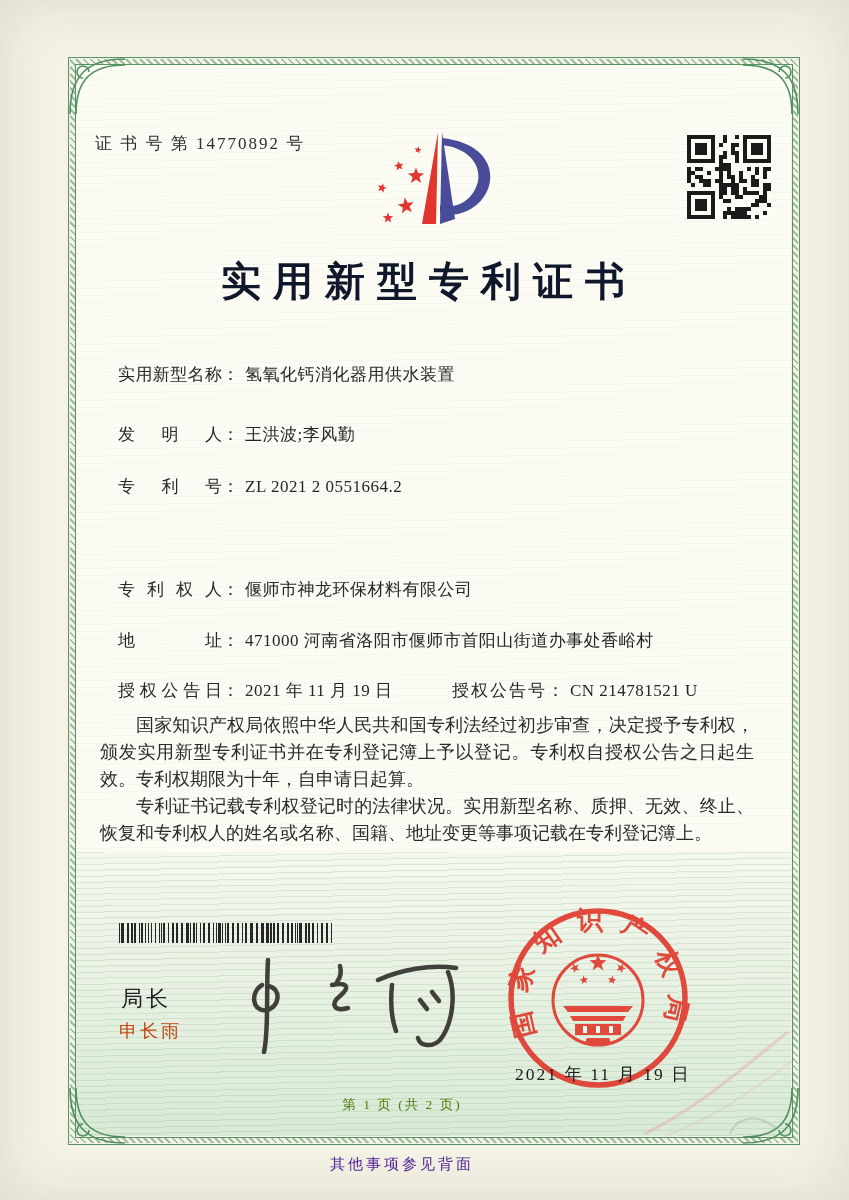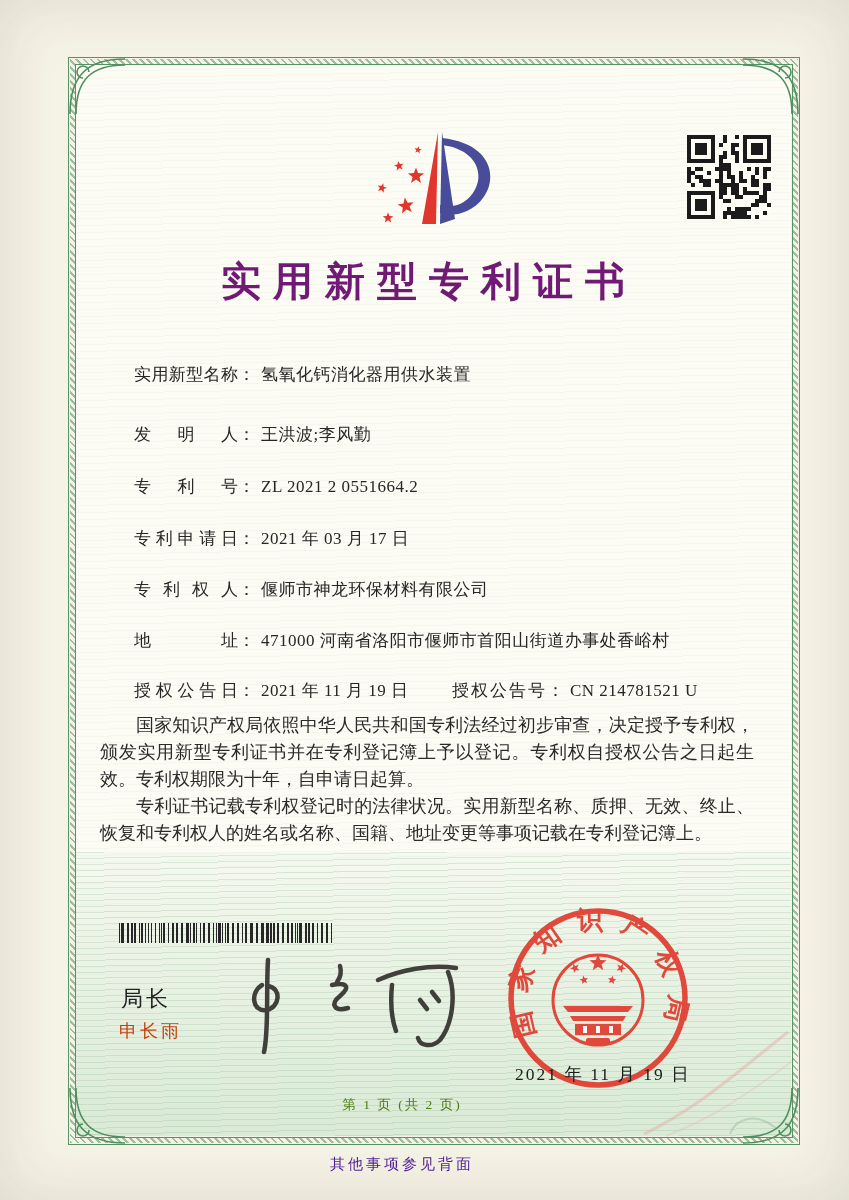--- a/index.html
+++ b/index.html
@@ -40,24 +40,24 @@
   .c-tl{left:-2px;top:-2px;}
   .c-tr{right:-2px;top:-2px;transform:rotate(90deg);}
   .c-br{right:-2px;bottom:-2px;transform:rotate(180deg);}
   .c-bl{left:-2px;bottom:-2px;transform:rotate(270deg);}
 
   .content{position:absolute;inset:0;z-index:2;}
 
   .cert-no{left:95px;top:132px;font-size:17px;letter-spacing:2px;color:#2e2e2e;}
   .title{
     left:64px;top:254px;width:730px;text-align:center;
-    font-size:40px;font-weight:700;color:#701a75;letter-spacing:12px;
+    font-size:40px;font-weight:700;color:#0f172a;letter-spacing:12px;
   }
   .field-row{left:118px;width:660px;font-size:17px;color:#262626;}
-  .flabel{display:inline-block;width:104px;text-align:justify;text-align-last:justify;vertical-align:top;margin-left:16px;}
+  .flabel{display:inline-block;width:104px;text-align:justify;text-align-last:justify;vertical-align:top;}
   .fcolon{margin-right:6px;}
   .fvalue{letter-spacing:.5px;}
   .grant-no{position:absolute;left:334px;top:0;white-space:nowrap;}
   .grant-no .glabel{letter-spacing:2px;}
 
   .paras{left:100px;top:712px;width:654px;font-size:18px;line-height:27px;color:#2a2a2a;text-align:justify;}
   .paras p{margin:0;text-indent:2em;}
 
   .signer-title{left:121px;top:984px;font-size:22px;letter-spacing:3px;color:#222;}
   .signer-name{left:119px;top:1019px;font-size:18px;letter-spacing:3px;color:#c2410c;}
@@ -75,20 +75,21 @@
   <div class="abs green-zone"></div>
 
   <svg class="abs" style="left:636px;top:1028px;" width="160" height="112" viewBox="0 0 160 112">
     <path d="M152,4 C104,42 62,80 8,106" fill="none" stroke="#e8a09a" stroke-width="3" opacity="0.40"></path>
     <path d="M158,32 C116,62 82,88 30,108" fill="none" stroke="#eab4ae" stroke-width="2" opacity="0.32"></path>
     <path d="M140,100 C120,84 100,90 94,106" fill="none" stroke="#8fba97" stroke-width="2" opacity="0.45"></path>
   </svg>
 
   <div class="content">
 
+    <div class="abs cert-no">证 书 号 第 14770892 号</div>
 
     <svg class="abs" style="left:342px;top:118px;" width="175" height="122" viewBox="0 0 175 122">
       <g opacity="0.93">
         <path d="M100,20 C138,24 153,46 147,68 C140,91 115,101 98,95 L98,87 C116,92 132,81 136,63 C139,46 126,30 100,27 Z" fill="#3c3f93"></path>
         <polygon points="100,14 98,106 113,101" fill="#3c3f93"></polygon>
         <polygon points="96,14 80,106 94,106" fill="#e0281e"></polygon>
         <polygon fill="#e0281e" points="76.7,28.3 77.1,30.9 79.8,31.5 77.4,32.7 77.7,35.4 75.7,33.6 73.3,34.6 74.4,32.2 72.6,30.2 75.3,30.6"></polygon>
         <polygon fill="#e0281e" points="56.1,43.1 57.9,46.1 61.4,45.7 59.1,48.3 60.6,51.5 57.4,50.1 54.8,52.5 55.1,49.0 52.0,47.3 55.5,46.5"></polygon>
         <polygon fill="#e0281e" points="74.0,49.5 76.1,55.1 82.1,55.4 77.4,59.1 79.0,64.9 74.0,61.6 69.0,64.9 70.6,59.1 65.9,55.4 71.9,55.1"></polygon>
         <polygon fill="#e0281e" points="41.3,65.2 41.6,68.7 45.0,69.7 41.8,71.1 41.8,74.7 39.5,72.0 36.1,73.1 37.9,70.1 35.8,67.3 39.2,68.0"></polygon>
@@ -233,23 +234,20 @@
 
     <div class="abs field-row" style="top:363px;">
       <span class="flabel">实用新型名称</span><span class="fcolon">：</span><span class="fvalue">氢氧化钙消化器用供水装置</span>
     </div>
     <div class="abs field-row" style="top:423px;">
       <span class="flabel">发明人</span><span class="fcolon">：</span><span class="fvalue">王洪波;李风勤</span>
     </div>
     <div class="abs field-row" style="top:475px;">
       <span class="flabel">专利号</span><span class="fcolon">：</span><span class="fvalue">ZL 2021 2 0551664.2</span>
     </div>
-    <div class="abs field-row" style="top:527px;">
-      <span class="flabel">专利申请日</span><span class="fcolon">：</span><span class="fvalue">2021 年 03 月 17 日</span>
-    </div>
     <div class="abs field-row" style="top:578px;">
       <span class="flabel">专利权人</span><span class="fcolon">：</span><span class="fvalue">偃师市神龙环保材料有限公司</span>
     </div>
     <div class="abs field-row" style="top:629px;">
       <span class="flabel">地址</span><span class="fcolon">：</span><span class="fvalue">471000 河南省洛阳市偃师市首阳山街道办事处香峪村</span>
     </div>
     <div class="abs field-row" style="top:679px;">
       <span class="flabel">授权公告日</span><span class="fcolon">：</span><span class="fvalue">2021 年 11 月 19 日</span>
       <span class="grant-no">
         <span class="glabel">授权公告号</span><span class="fcolon">：</span><span class="fvalue">CN 214781521 U</span>

